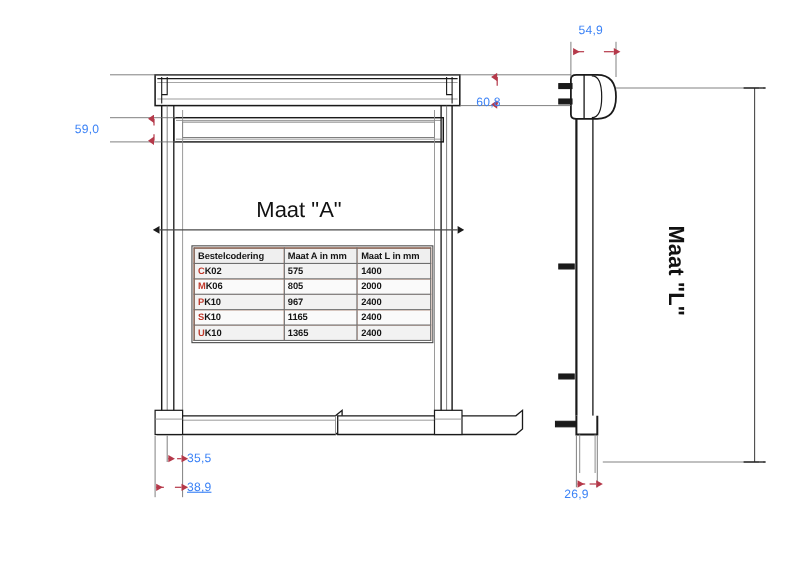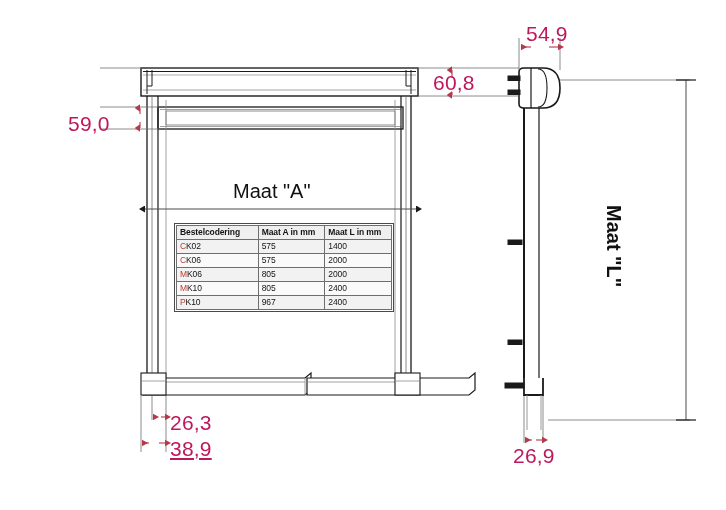--- a/index.html
+++ b/index.html
@@ -23,27 +23,27 @@
     left: 0;
     top: 0;
     width: 726px;
     height: 510px;
   }
 
   
   .dim {
     position: absolute;
     font-family: "Liberation Sans", sans-serif;
-    font-size: 21px;
-    color: #be185d;
+    font-size: 11px;
+    color: #3b82f6;
     white-space: nowrap;
     letter-spacing: 0.2px;
   }
   #dim-357  { left: 68px;  top: 112px; }
-  #dim-608  { left: 433px; top: 71px;  }
+  #dim-608  { left: 433px; top: 87px;  }
   #dim-549  { left: 526px; top: 22px;  }
   #dim-355  { left: 170px; top: 411px; }
   #dim-389  { left: 170px; top: 437px; text-decoration: underline; }
   #dim-269  { left: 513px; top: 444px; }
 
   
   #maat-a {
     position: absolute;
     left: 233px;
     top: 180px;
@@ -95,21 +95,21 @@
     white-space: nowrap;
   }
   table.spec th {
     font-weight: bold;
     background: #efefef;
     font-size: 8.5px;
     letter-spacing: -0.1px;
   }
   table.spec td {
     background: #f7f7f7;
-    font-weight: normal;
+    font-weight: bold;
     letter-spacing: -0.1px;
   }
   table.spec tr:nth-child(odd) td { background: #f2f2f2; }
   table.spec tr:nth-child(even) td { background: #fafafa; }
   .code-red { color: #c0392b; }
   .code-blk { color: #141414; }
   col.c1 { width: 38%; }
   col.c2 { width: 31%; }
   col.c3 { width: 31%; }
 </style>
@@ -265,21 +265,21 @@
     <g stroke="#4a4a4a" fill="none">
       <line x1="686" y1="80" x2="686" y2="420" stroke="#4a4a4a" stroke-width="1"></line>
       <line x1="676" y1="80" x2="696" y2="80" stroke="#1a1a1a" stroke-width="1.2"></line>
       <line x1="676" y1="420" x2="696" y2="420" stroke="#1a1a1a" stroke-width="1.2"></line>
     </g>
   </svg>
 
   <div class="dim" id="dim-357">59,0</div>
   <div class="dim" id="dim-608">60,8</div>
   <div class="dim" id="dim-549">54,9</div>
-  <div class="dim" id="dim-355">26,3</div>
+  <div class="dim" id="dim-355">35,5</div>
   <div class="dim" id="dim-389">38,9</div>
   <div class="dim" id="dim-269">26,9</div>
 
   <div id="maat-a">Maat "A"</div>
   <div id="maat-l">Maat "L"</div>
 
   <div id="spec-table-wrap">
     <table class="spec">
       <colgroup>
           <col class="c1">
@@ -293,36 +293,36 @@
           <th>Maat L in mm</th>
         </tr>
       </thead>
       <tbody id="spec-body">
           <tr>
             <td><span class="code-red">C</span><span class="code-blk">K02</span></td>
             <td>575</td>
             <td>1400</td>
           </tr>
           <tr>
-            <td><span class="code-red">C</span><span class="code-blk">K06</span></td>
-            <td>575</td>
-            <td>2000</td>
-          </tr>
-          <tr>
             <td><span class="code-red">M</span><span class="code-blk">K06</span></td>
             <td>805</td>
             <td>2000</td>
           </tr>
           <tr>
-            <td><span class="code-red">M</span><span class="code-blk">K10</span></td>
-            <td>805</td>
-            <td>2400</td>
-          </tr>
-          <tr>
             <td><span class="code-red">P</span><span class="code-blk">K10</span></td>
             <td>967</td>
             <td>2400</td>
           </tr>
+          <tr>
+            <td><span class="code-red">S</span><span class="code-blk">K10</span></td>
+            <td>1165</td>
+            <td>2400</td>
+          </tr>
+          <tr>
+            <td><span class="code-red">U</span><span class="code-blk">K10</span></td>
+            <td>1365</td>
+            <td>2400</td>
+          </tr>
         </tbody>
     </table>
   </div>
 
 </div>
 
 </body></html>

